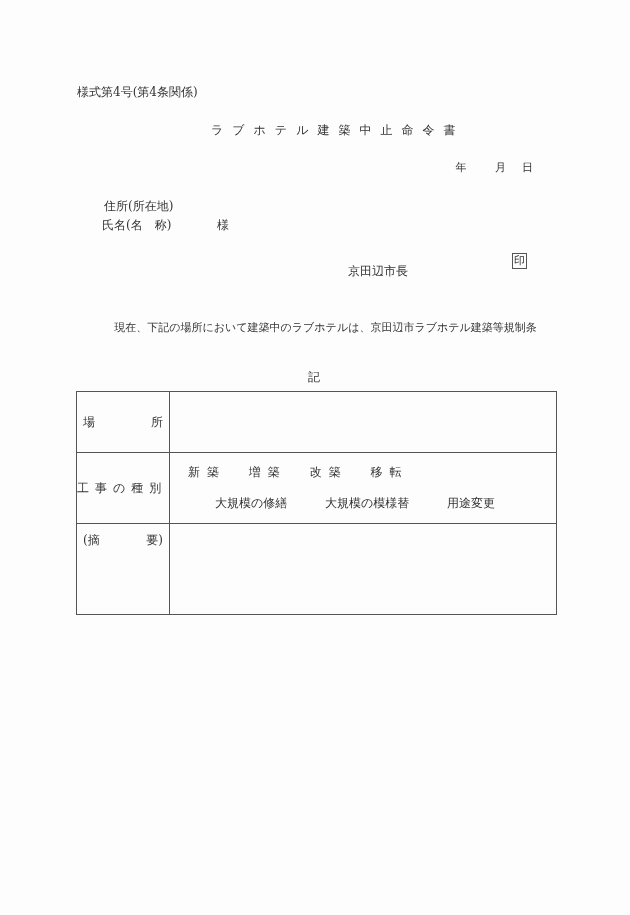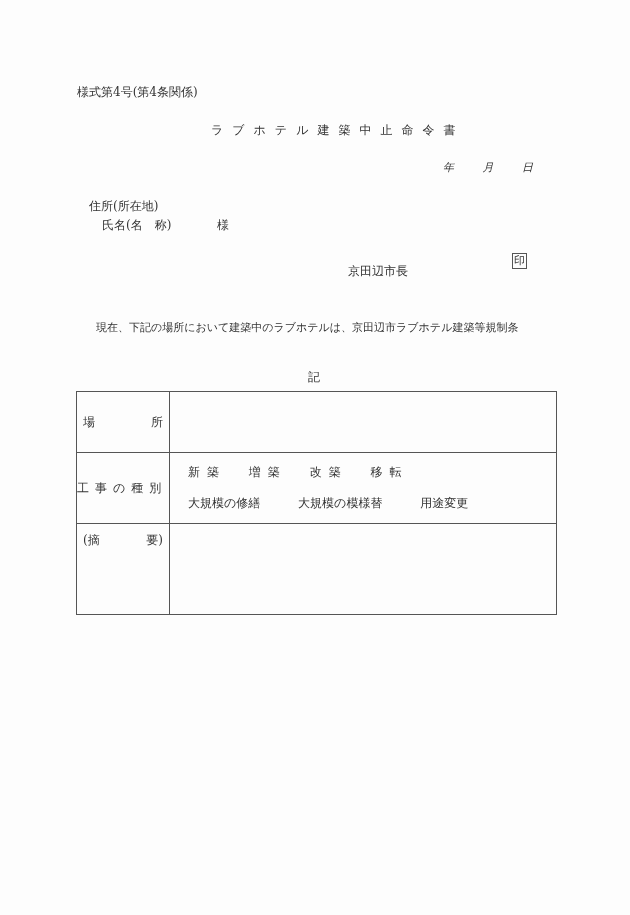--- a/index.html
+++ b/index.html
@@ -4,26 +4,26 @@
 <style>
   html, body { margin: 0; padding: 0; }
   body {
     width: 630px; height: 915px;
     background: #fdfdfd;
     position: relative;
     font-family: "DejaVu Serif", "Liberation Serif", serif;
     color: #333;
     overflow: hidden;
   }
-  .abs { position: absolute; white-space: nowrap; }
+  .abs { position: absolute; white-space: nowrap; text-align: center; }
   .form-no { left: 77px; top: 84px; font-size: 12px; }
   .title { left: 211px; top: 122px; font-size: 12px; letter-spacing: 9px; }
-  .date { left: 443px; top: 160px; font-size: 11px; font-style: italic; }
+  .date { left: 443px; top: 160px; font-size: 11px; }
   .date span { display: inline-block; }
-  .addr-label { left: 89px; top: 198px; font-size: 12px; }
+  .addr-label { left: 104px; top: 198px; font-size: 12px; }
   .name-label { left: 102px; top: 217px; font-size: 12px; }
   .sama { left: 217px; top: 217px; font-size: 12px; }
   .mayor { left: 348px; top: 256px; font-size: 12px; margin-top: 7px; }
   .seal {
     left: 512px; top: 253px; font-size: 11px;
     border: 1px solid #555; padding: 0 1px; line-height: 14px;
   }
   .body-text {
     left: 85px; top: 304px; width: 470px; font-size: 11px;
     line-height: 20px; white-space: normal; margin-top: 14px;
@@ -36,21 +36,21 @@
     font-size: 12px;
   }
   table.grid td { border: 1px solid #555; vertical-align: middle; padding: 0; }
   td.lbl { width: 92px; }
   tr.r1 td { height: 60px; }
   tr.r2 td { height: 70px; }
   tr.r3 td { height: 82px; }
   .spread { display: flex; justify-content: space-between; padding: 0 6px 0 6px; }
   .kind-line1 { padding-left: 18px; letter-spacing: 7px; margin-bottom: 14px; }
   .kind-line1 span { margin-right: 12px; margin-top: 45px; }
-  .kind-line2 { padding-left: 18px; }
+  .kind-line2 { padding-left: 18px; text-align: center; }
   .kind-line2 span { margin-right: 34px; }
   .lbl-kind { text-align: left; letter-spacing: 6px; font-size: 12px; }
   .lbl-note { vertical-align: top !important; padding-top: 8px !important; }
 </style>
 </head>
 <body>
 
 <div class="abs form-no">様式第4号(第4条関係)</div>
 
 <div class="abs title">ラブホテル建築中止命令書</div>

